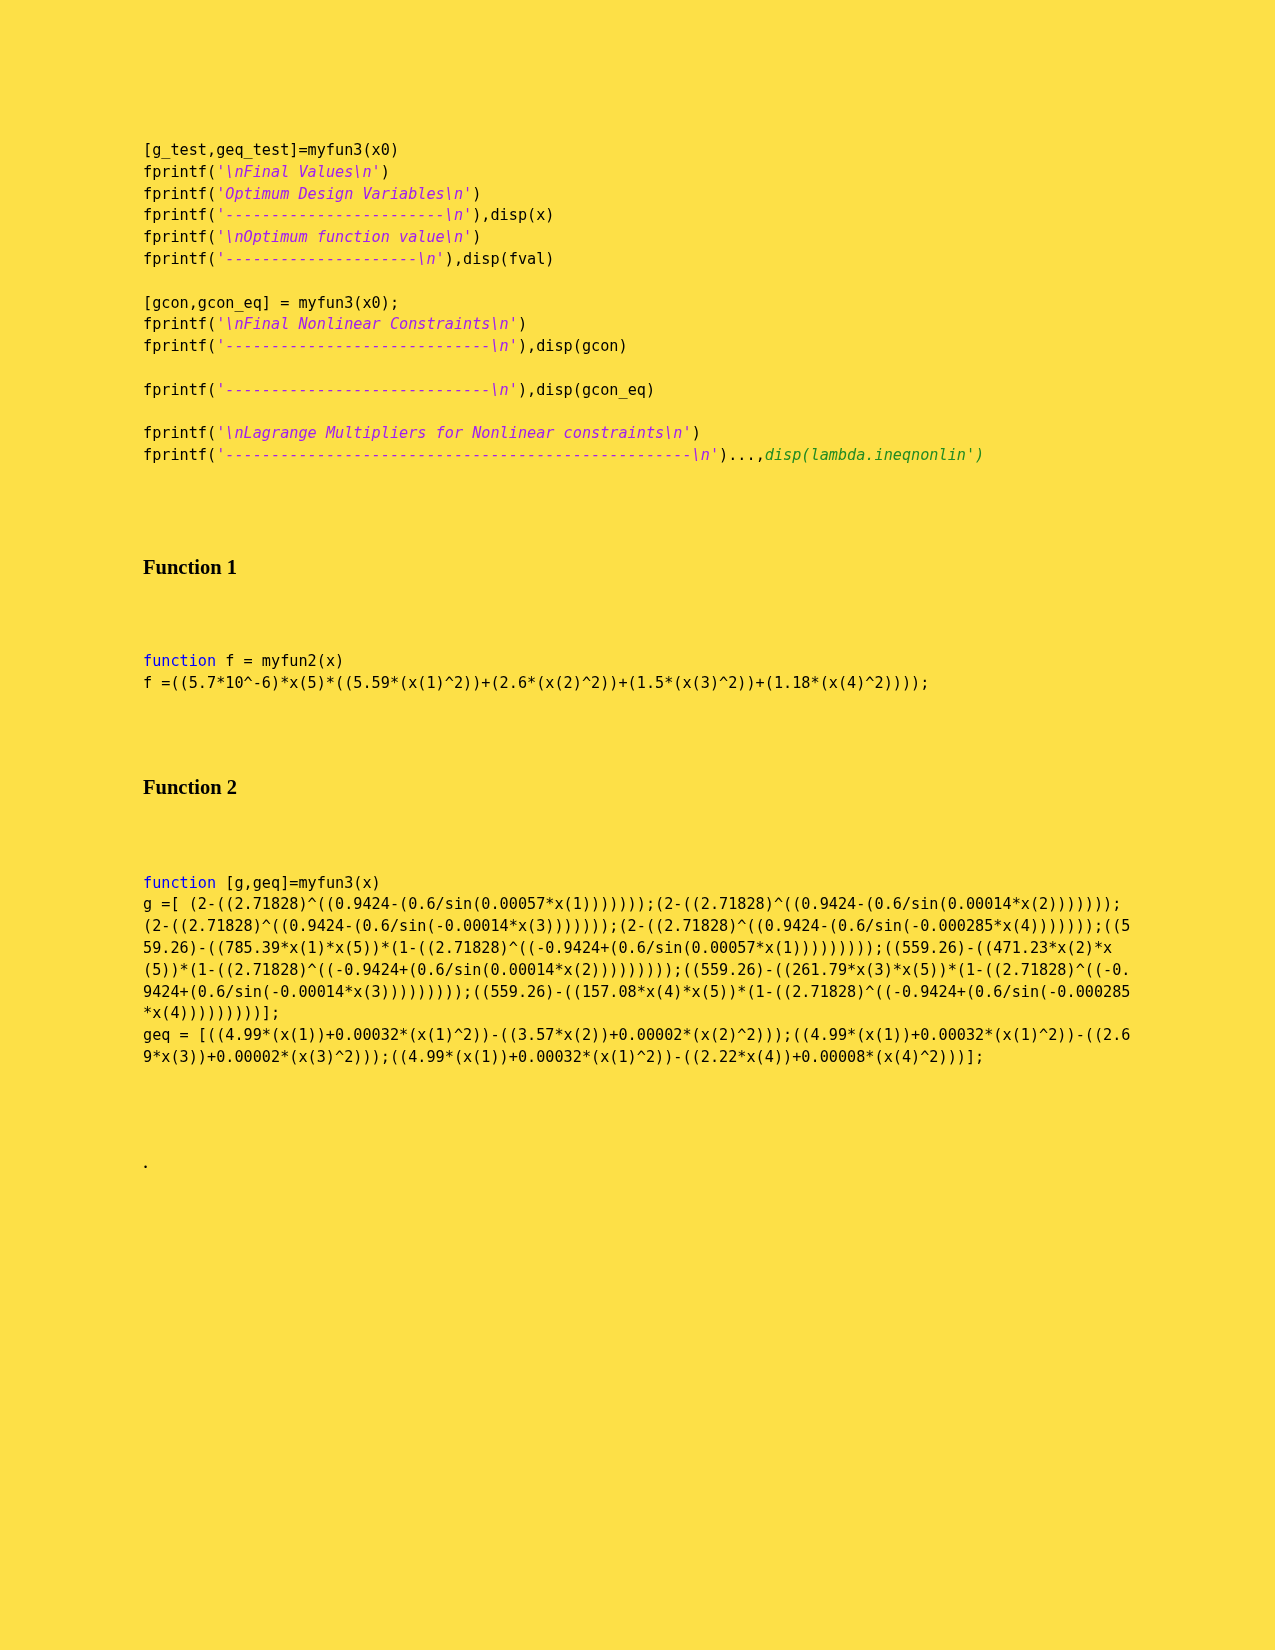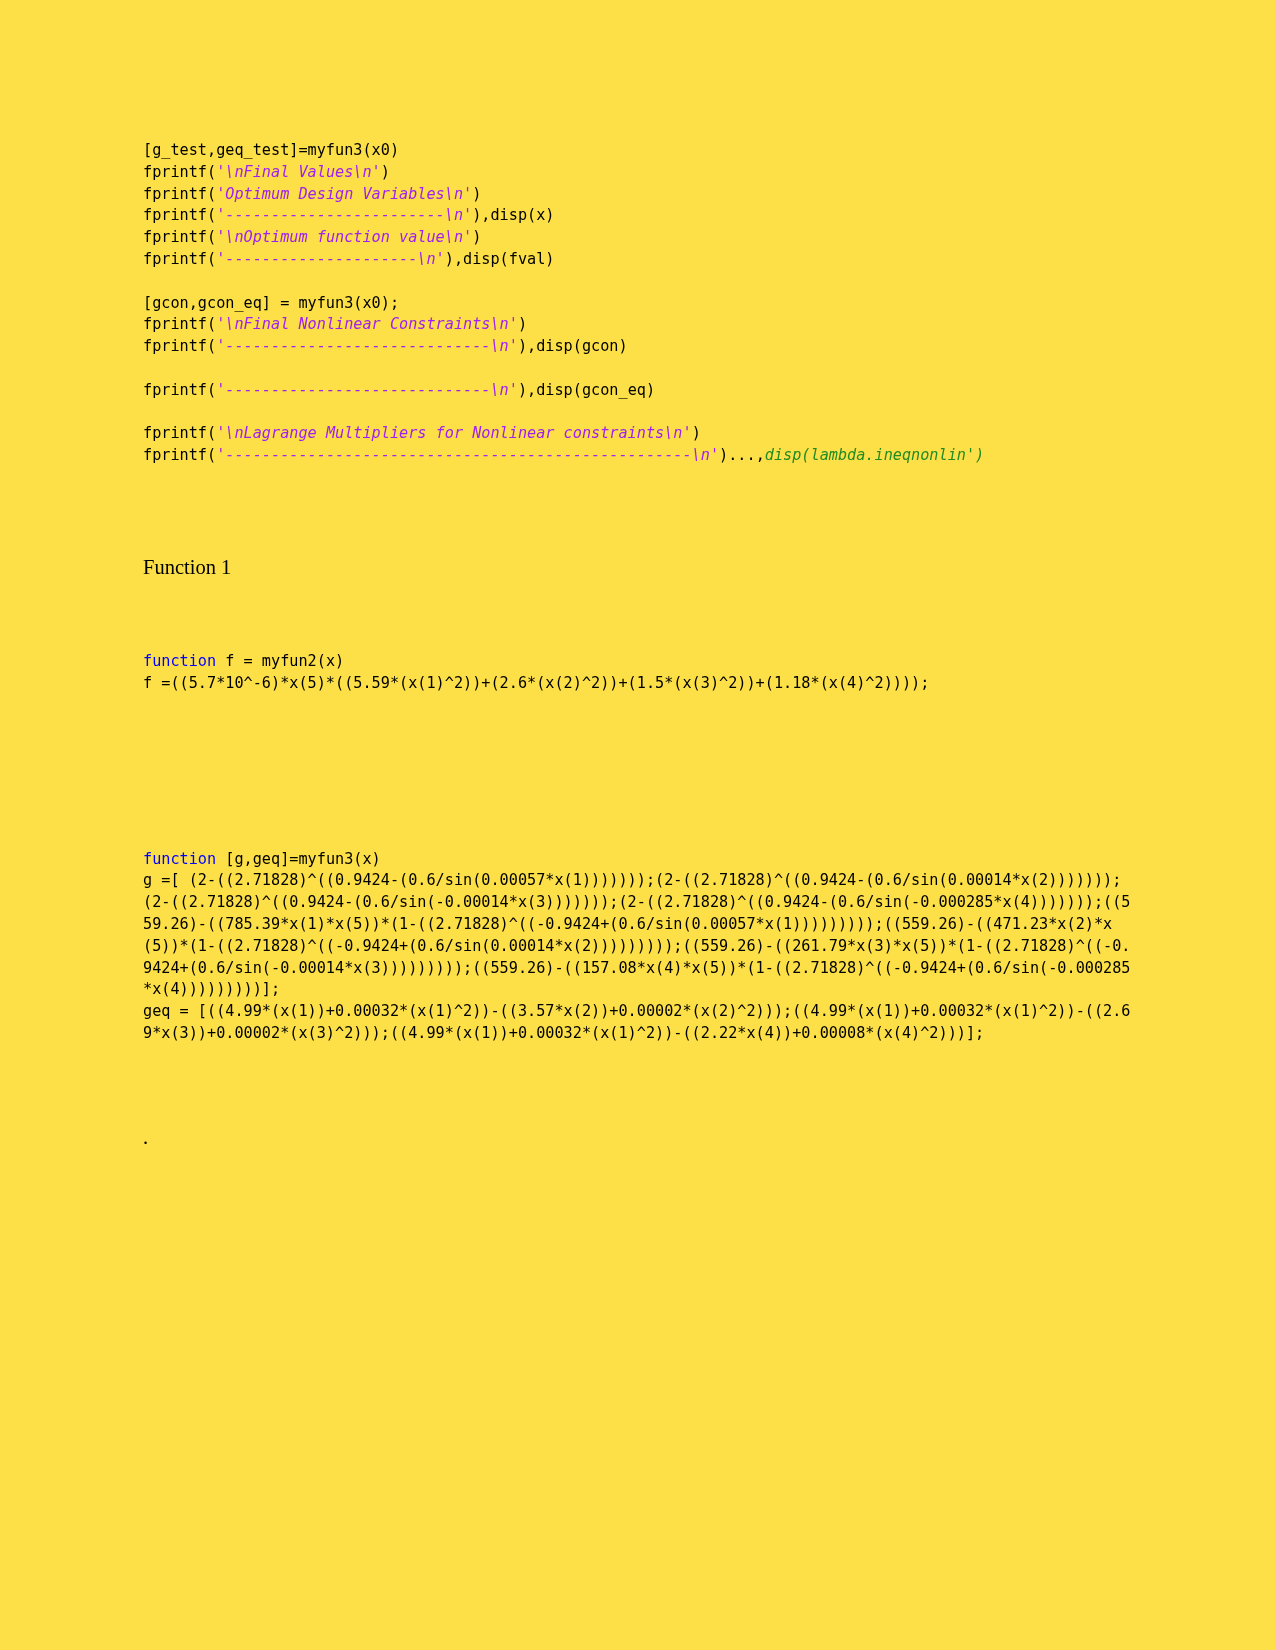--- a/index.html
+++ b/index.html
@@ -46,21 +46,21 @@
   .gap-2 { height: 72px; }
   .gap-3 { height: 80px; }
   .gap-4 { height: 74px; }
   .gap-5 { height: 80px; }
 
   .heading {
     font-family: "Liberation Serif", "DejaVu Serif", serif;
     font-size: 20.5px;
     line-height: 24px;
     color: #000000;
-    font-weight: normal;
+    font-weight: bold;
     margin: 0;
   }
   .trailing-dot {
     font-family: "Liberation Serif", "DejaVu Serif", serif;
     font-size: 20.5px;
     line-height: 24px;
     color: #000000;
   }
 </style>
 </head>
@@ -74,20 +74,21 @@
     <div class="gap-1"></div>
 
     <h2 class="heading">Function 1</h2>
 
     <div class="gap-2"></div>
 
     <div class="code-block" id="function1-block"><div><span class="kw">function</span><span class="pl"> f = myfun2(x)</span></div><div><span class="pl">f =((5.7*10^-6)*x(5)*((5.59*(x(1)^2))+(2.6*(x(2)^2))+(1.5*(x(3)^2))+(1.18*(x(4)^2))));</span></div></div>
 
     <div class="gap-3"></div>
 
+    <h2 class="heading">Function 2</h2>
 
     <div class="gap-4"></div>
 
     <div class="code-block" id="function2-block"><div><span class="kw">function</span><span class="pl"> [g,geq]=myfun3(x)</span></div><div><span class="pl">g =[ (2-((2.71828)^((0.9424-(0.6/sin(0.00057*x(1)))))));(2-((2.71828)^((0.9424-(0.6/sin(0.00014*x(2)))))));(2-((2.71828)^((0.9424-(0.6/sin(-0.00014*x(3)))))));(2-((2.71828)^((0.9424-(0.6/sin(-0.000285*x(4)))))));((559.26)-((785.39*x(1)*x(5))*(1-((2.71828)^((-0.9424+(0.6/sin(0.00057*x(1)))))))));((559.26)-((471.23*x(2)*x(5))*(1-((2.71828)^((-0.9424+(0.6/sin(0.00014*x(2)))))))));((559.26)-((261.79*x(3)*x(5))*(1-((2.71828)^((-0.9424+(0.6/sin(-0.00014*x(3)))))))));((559.26)-((157.08*x(4)*x(5))*(1-((2.71828)^((-0.9424+(0.6/sin(-0.000285*x(4)))))))))];</span></div><div><span class="pl">geq = [((4.99*(x(1))+0.00032*(x(1)^2))-((3.57*x(2))+0.00002*(x(2)^2)));((4.99*(x(1))+0.00032*(x(1)^2))-((2.69*x(3))+0.00002*(x(3)^2)));((4.99*(x(1))+0.00032*(x(1)^2))-((2.22*x(4))+0.00008*(x(4)^2)))];</span></div></div>
 
     <div class="gap-5"></div>
 
     <div class="trailing-dot">.</div>
 
   </div>

